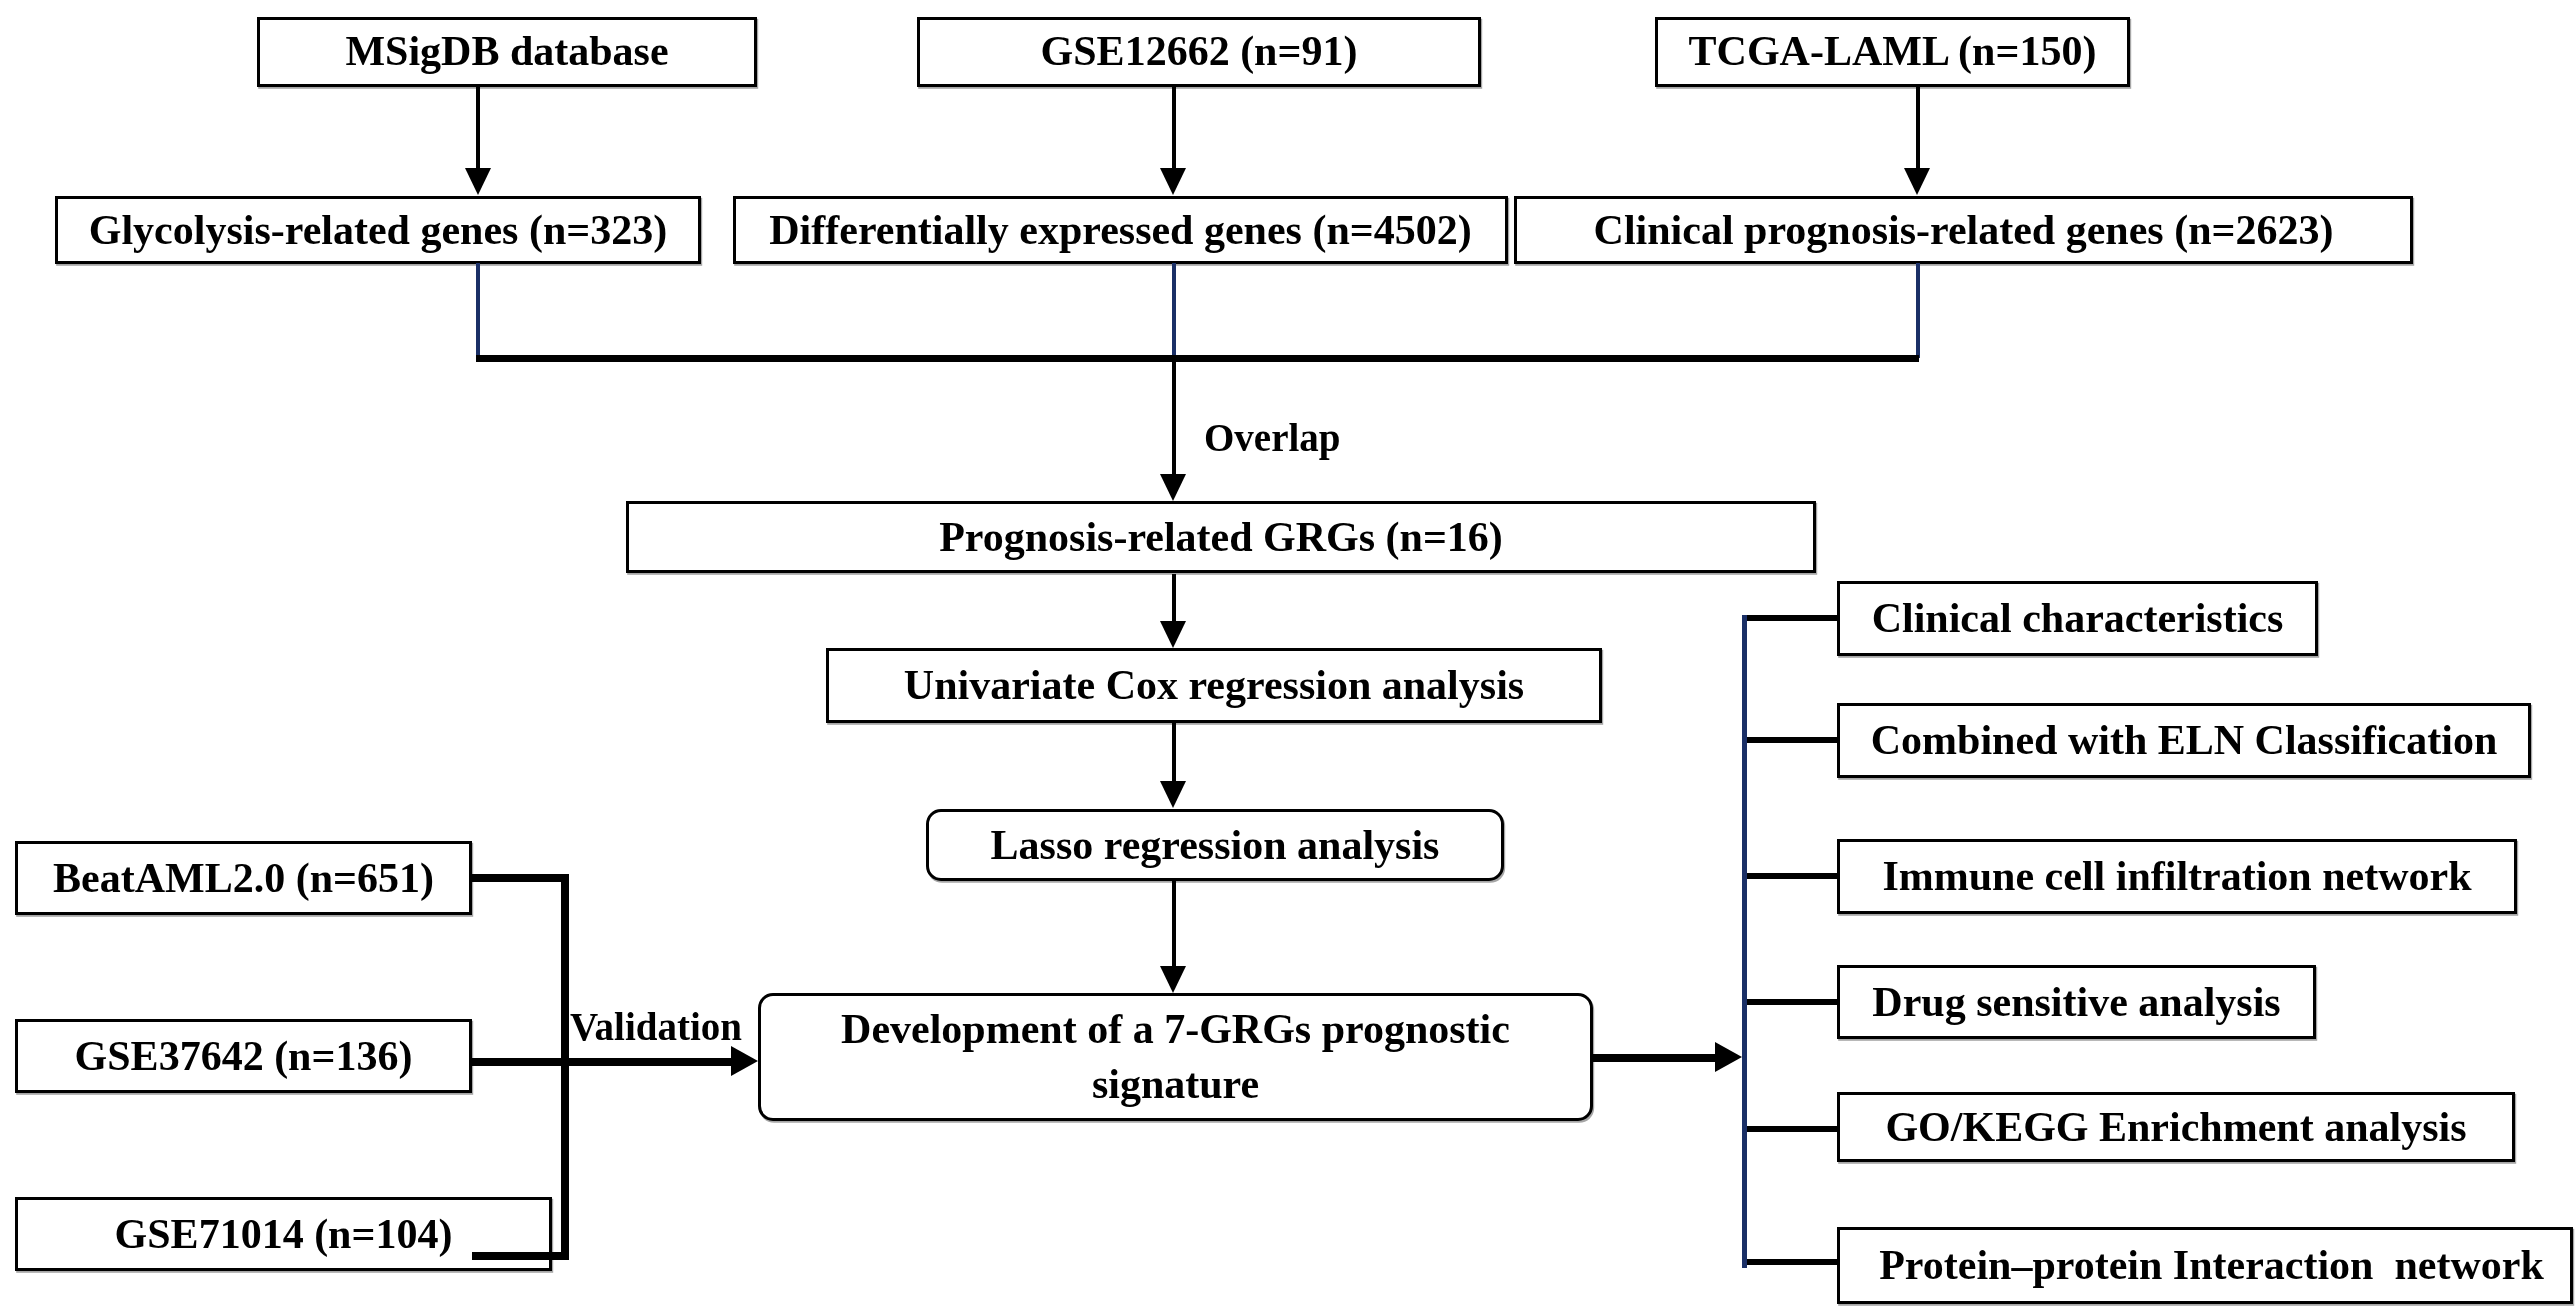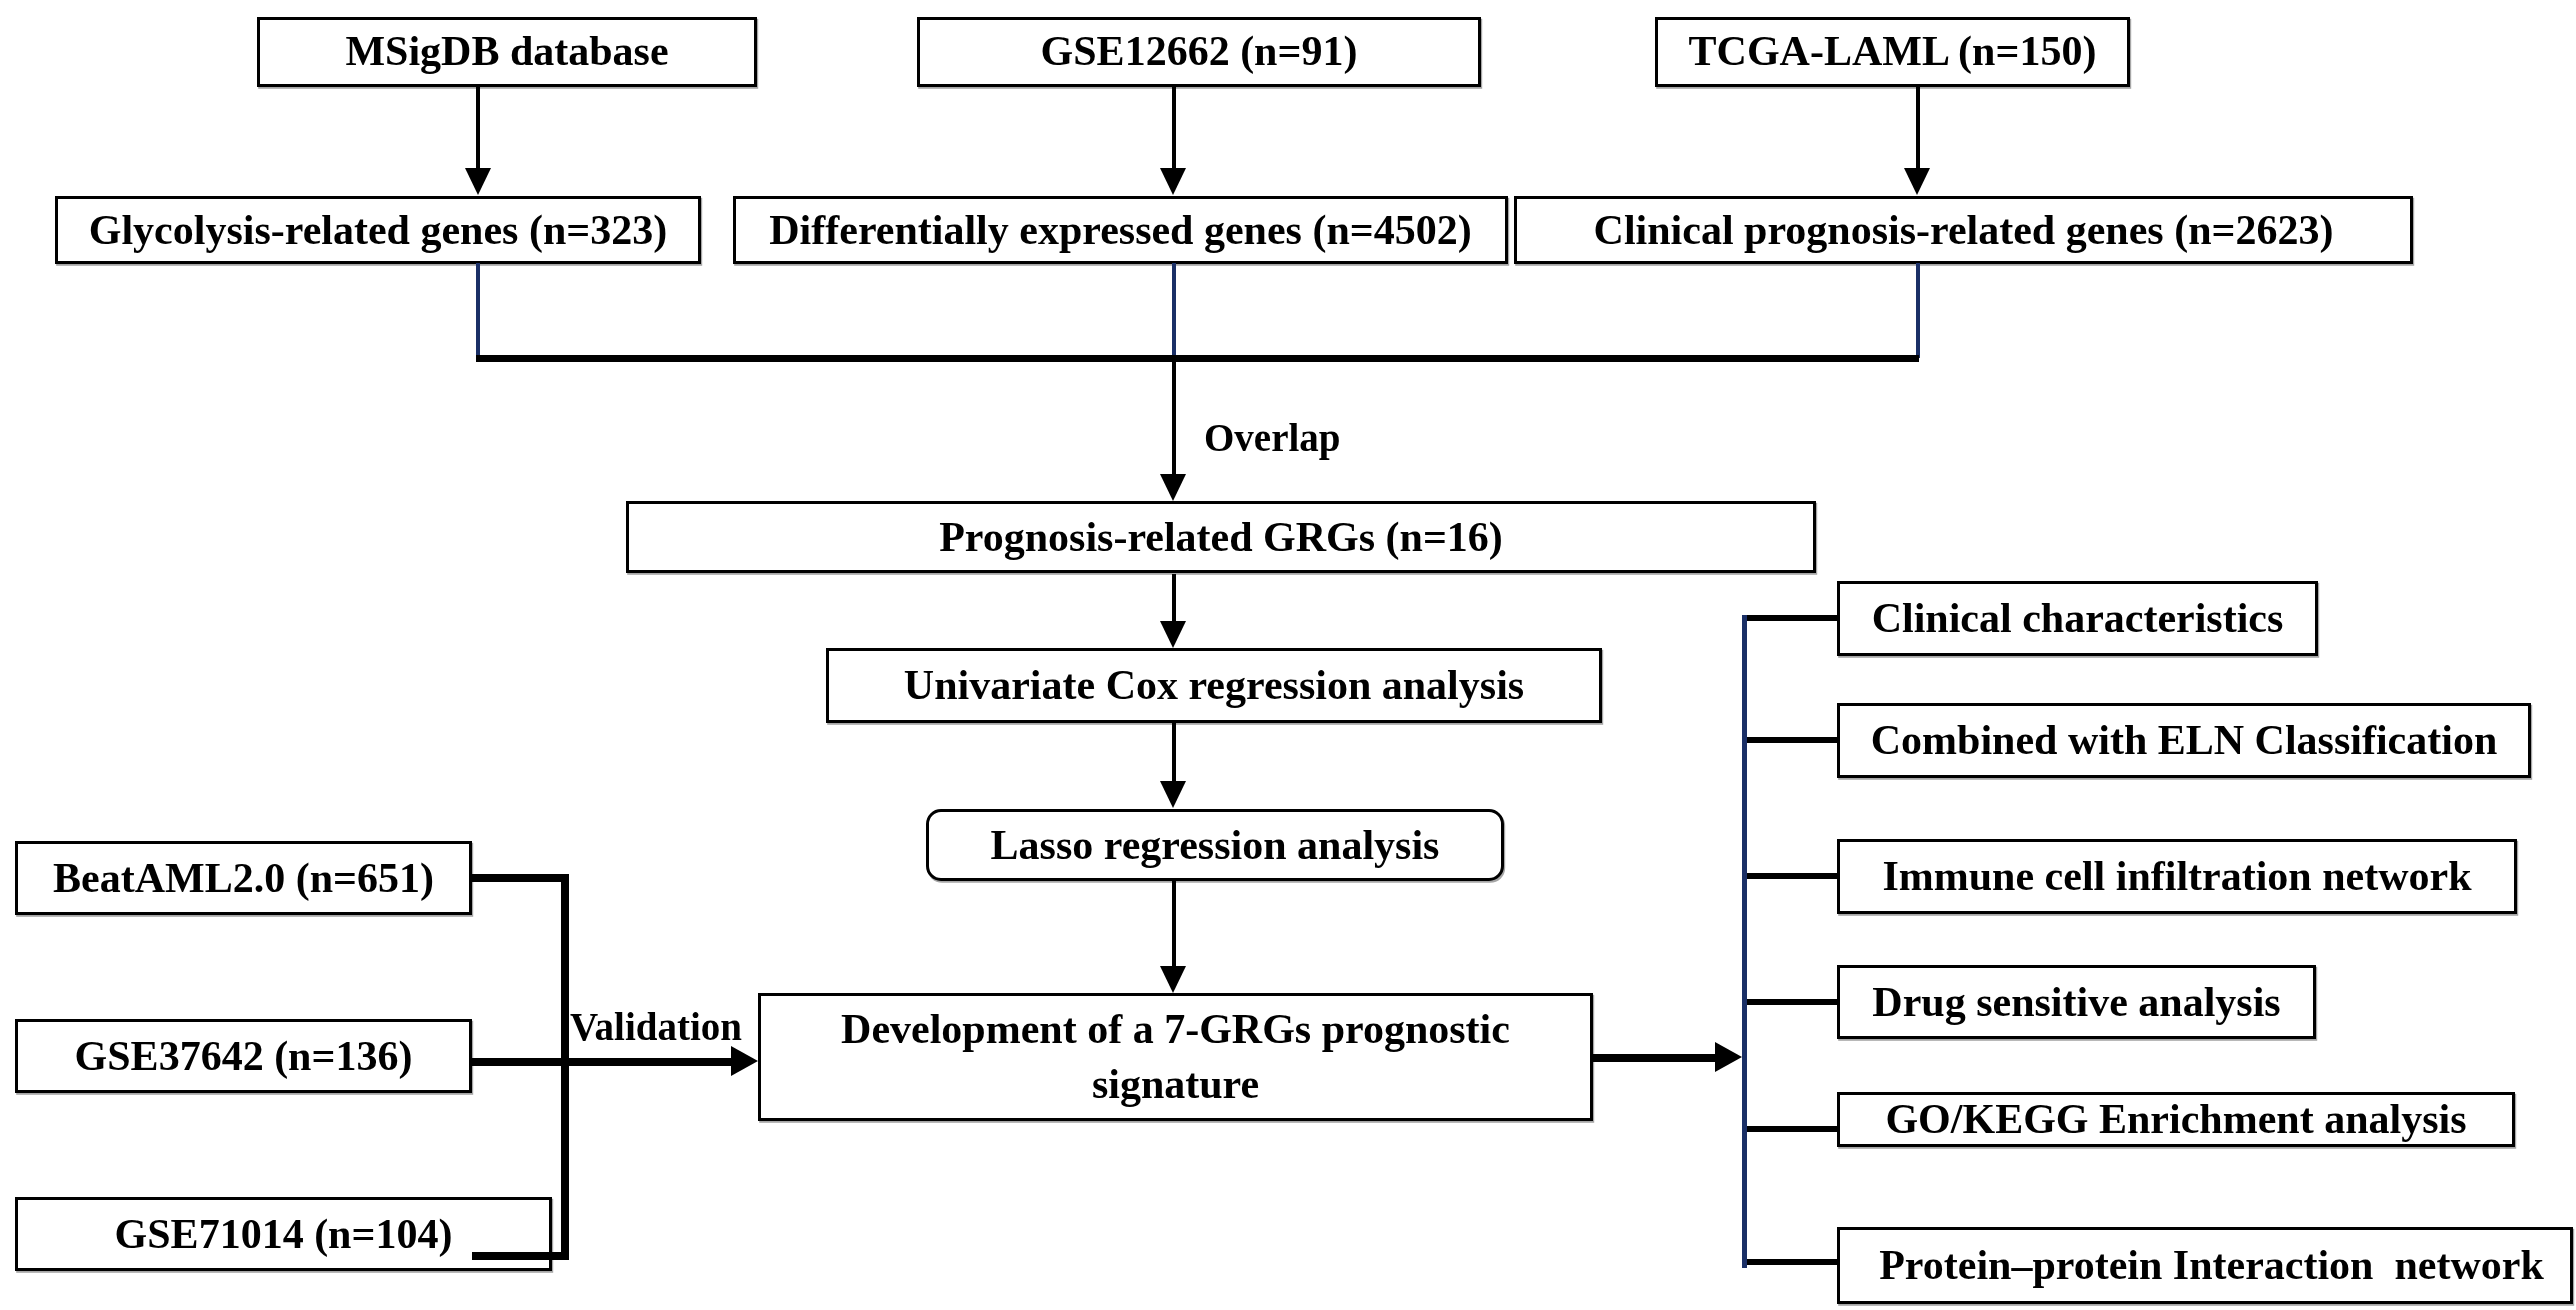--- a/index.html
+++ b/index.html
@@ -11,21 +11,21 @@
   .box{
     position:absolute;box-sizing:border-box;
     border:3px solid var(--box-border,#000);
     background:var(--box-bg,#fff);
     color:var(--text,#000);
     display:flex;align-items:center;justify-content:center;
     font-weight:700;font-size:42px;line-height:1.3;
     text-align:center;white-space:pre;
     box-shadow:1.2px 1.8px 0 rgba(0,0,0,0.35);
   }
-  .box.wrap{white-space:normal;padding:6px 59px;}
+  .box.wrap{white-space:normal;padding:6px 59px;border-radius:15px;}
   .vline,.hline{position:absolute;background:var(--black,#000);}
   .navy{background:var(--navy,#1a2f66);}
   .ah-down{position:absolute;width:0;height:0;
     border-left:13px solid transparent;border-right:13px solid transparent;
     border-top:27px solid var(--black,#000);}
   .ah-right{position:absolute;width:0;height:0;
     border-top:15.4px solid transparent;border-bottom:15.4px solid transparent;
     border-left:27px solid var(--black,#000);}
   .edge-label{
     position:absolute;font-weight:700;font-size:39px;color:var(--text,#000);
@@ -47,21 +47,21 @@
   #b-development{left:758px;top:993px;width:835px;height:128px;}
   
   #b-beataml{left:15px;top:841px;width:457px;height:74px;}
   #b-gse37642{left:15px;top:1019px;width:457px;height:74px;}
   #b-gse71014{left:15px;top:1197px;width:537px;height:74px;}
   
   #b-clinical-char{left:1837px;top:581px;width:481px;height:75px;}
   #b-eln{left:1837px;top:703px;width:694px;height:75px;}
   #b-immune{left:1837px;top:839px;width:680px;height:75px;}
   #b-drug{left:1837px;top:965px;width:479px;height:74px;}
-  #b-gokegg{left:1837px;top:1092px;width:678px;height:55px;}
+  #b-gokegg{left:1837px;top:1092px;width:678px;height:70px;}
   #b-ppi{left:1837px;top:1227px;width:736px;height:77px;padding-left:13px;}
 
   
   #l-top1{left:476px;top:85px;width:3.6px;height:87px;}
   #a-top1{left:465px;top:168px;}
   #l-top2{left:1172px;top:85px;width:3.6px;height:87px;}
   #a-top2{left:1160px;top:168px;}
   #l-top3{left:1916px;top:85px;width:3.6px;height:87px;}
   #a-top3{left:1904px;top:168px;}
   

